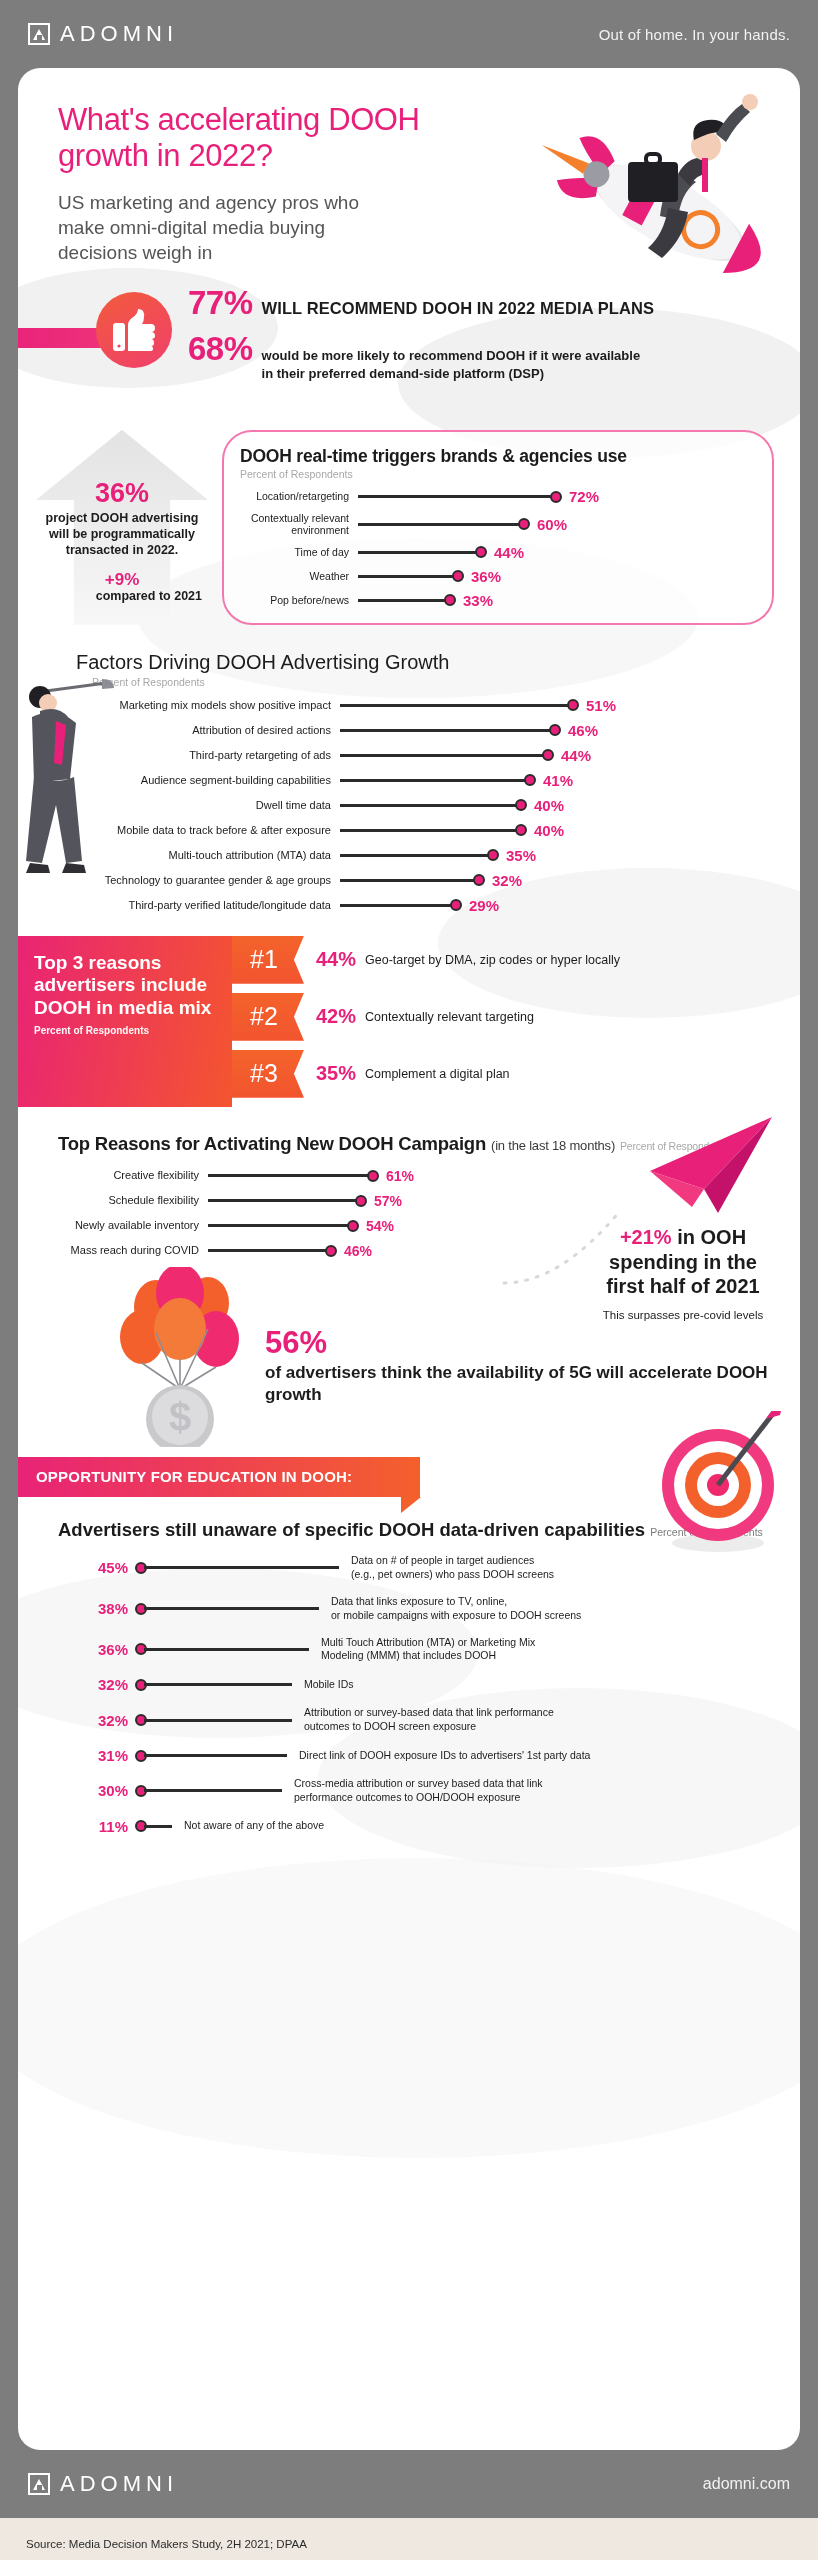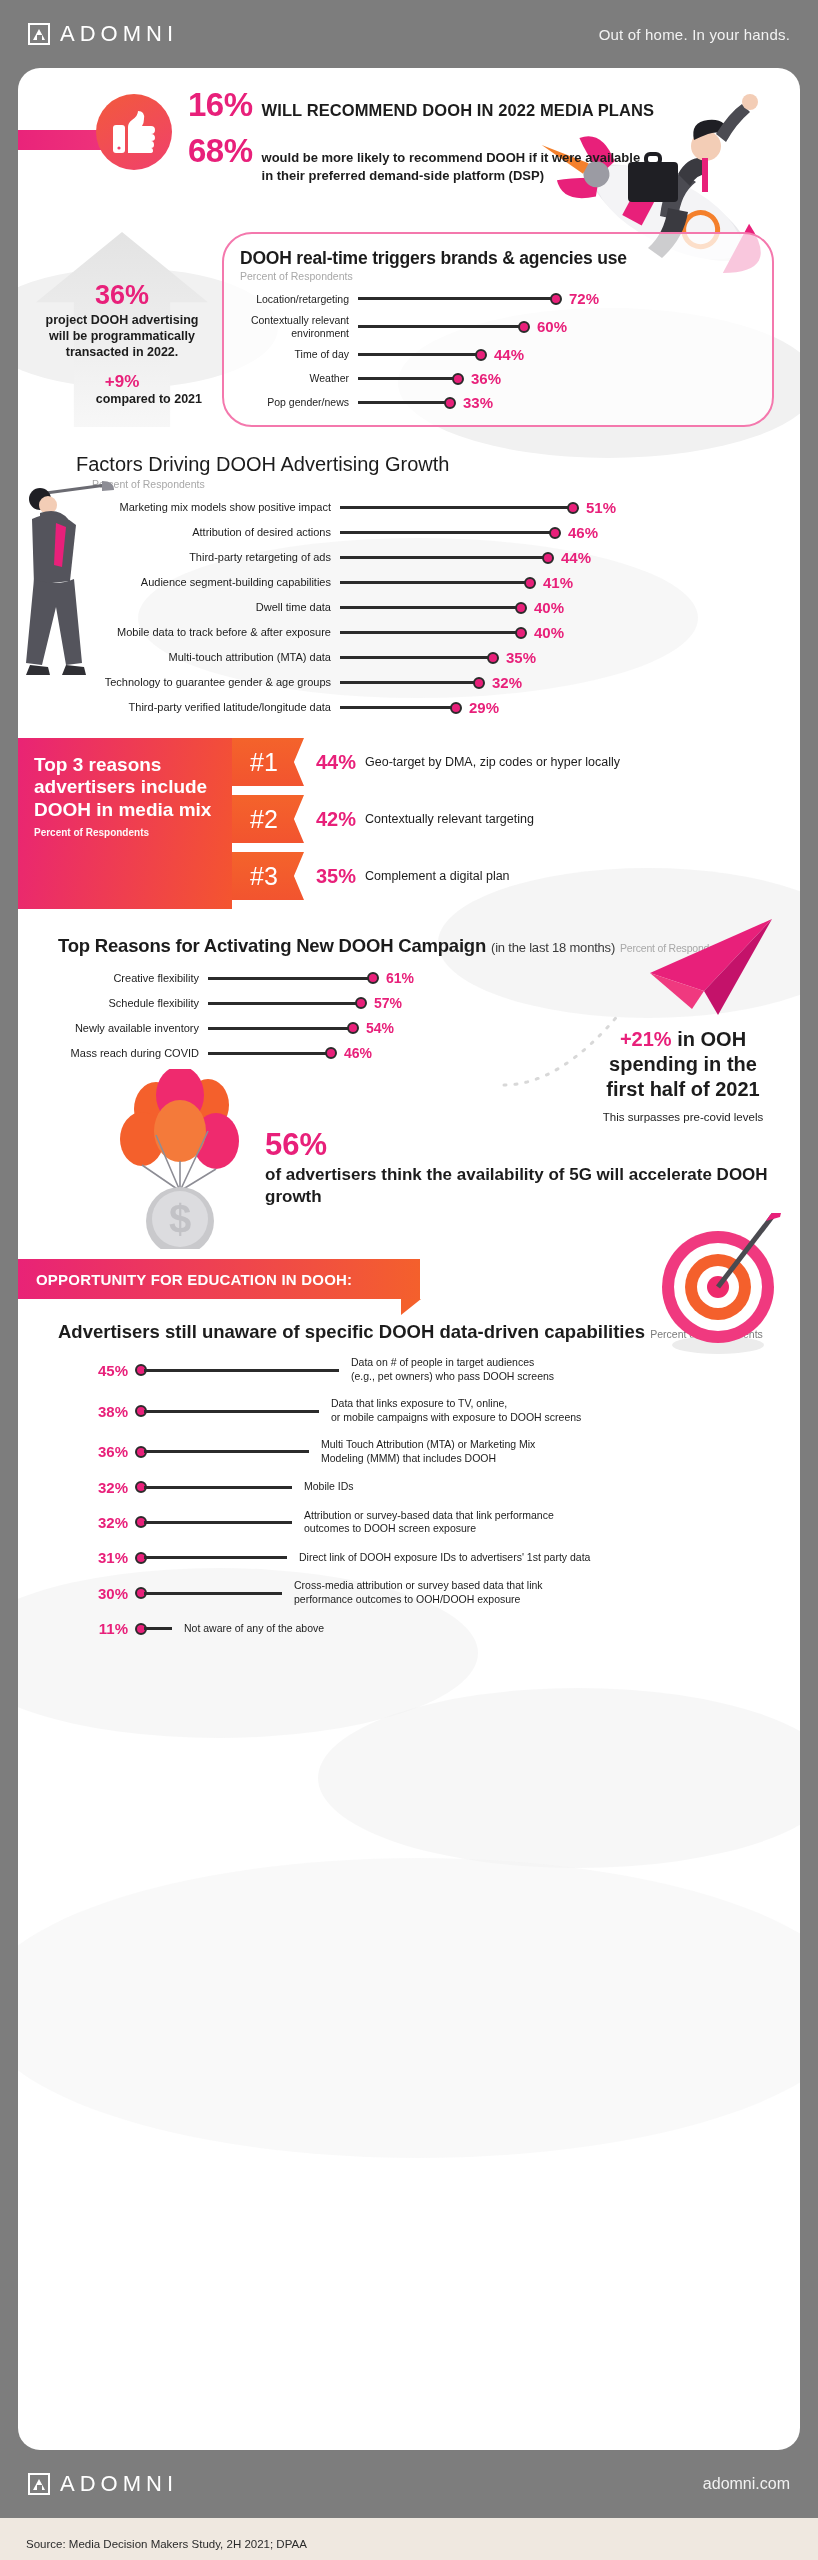--- a/index.html
+++ b/index.html
@@ -192,33 +192,37 @@
           <path d="M206 46 q14 -22 26 -30 l8 8 q-14 12 -24 30z" fill="#4b4b52"></path>
           <circle cx="240" cy="14" r="8" fill="#f3cdb6"></circle>
           <path d="M158 120 q-4 26 -20 40 l14 10 q22 -20 26 -46z" fill="#3a3a40"></path>
           <rect x="192" y="70" width="6" height="34" fill="#e8207a"></rect>
           <rect x="118" y="74" width="50" height="40" rx="4" fill="#1f1f24"></rect>
           <rect x="136" y="66" width="14" height="10" rx="4" fill="none" stroke="#1f1f24" stroke-width="4"></rect>
         </g>
       </svg>
     </div>
 
+    <div class="hero">
+      <h1>What's accelerating DOOH growth in 2022?</h1>
+      <h2>US marketing and agency pros who make omni-digital media buying decisions weigh in</h2>
+    </div>
 
     <div class="band" style="height:112px">
       <div class="band-tab"></div>
       <div class="thumb">
         <svg width="42" height="46" viewBox="0 0 42 46" aria-hidden="true">
           <rect x="0" y="16" width="12" height="28" rx="3" fill="#fff"></rect>
           <circle cx="6" cy="39" r="1.6" fill="#f0406c"></circle>
           <path d="M15 44 L15 18 Q15 14 19 11 Q25 7 25 2 Q32 2 31 10 Q31 14 29 17 L38 17 Q42 17 42 21 Q42 25 38 25 Q42 25 42 29 Q42 32 38 32 Q41 32 41 36 Q41 39 38 39 Q40 39 40 42 Q40 44 37 44 Z" fill="#fff"></path>
         </svg>
       </div>
       <div class="band-txt">
         <div class="row81">
-          <span class="big-pink">16%</span>
+          <span class="big-pink">77%</span>
           <span class="cap">WILL RECOMMEND DOOH IN  2022 MEDIA PLANS</span>
         </div>
         <div class="row68">
           <span class="big-pink">68%</span>
           <span class="sub68" style="white-space:pre-line">would be more likely to recommend DOOH if it were available
 in their preferred demand-side platform (DSP)</span>
         </div>
       </div>
     </div>
 
@@ -264,21 +268,21 @@
             </div>
             <div class="lol" style="margin-top: 7px;">
               <div class="lbl" style="width: 118px; flex: 0 0 118px; white-space: pre-line;">Weather</div>
               <div class="track">
                 <div class="stem" style="width: 97px;"></div>
                 <div class="dot"></div>
                 <div class="val" style="font-size: 15px;">36%</div>
               </div>
             </div>
             <div class="lol" style="margin-top: 7px;">
-              <div class="lbl" style="width: 118px; flex: 0 0 118px; white-space: pre-line;">Pop gender/news</div>
+              <div class="lbl" style="width: 118px; flex: 0 0 118px; white-space: pre-line;">Pop before/news</div>
               <div class="track">
                 <div class="stem" style="width: 89px;"></div>
                 <div class="dot"></div>
                 <div class="val" style="font-size: 15px;">33%</div>
               </div>
             </div>
           </div>
       </div>
     </div>
 

